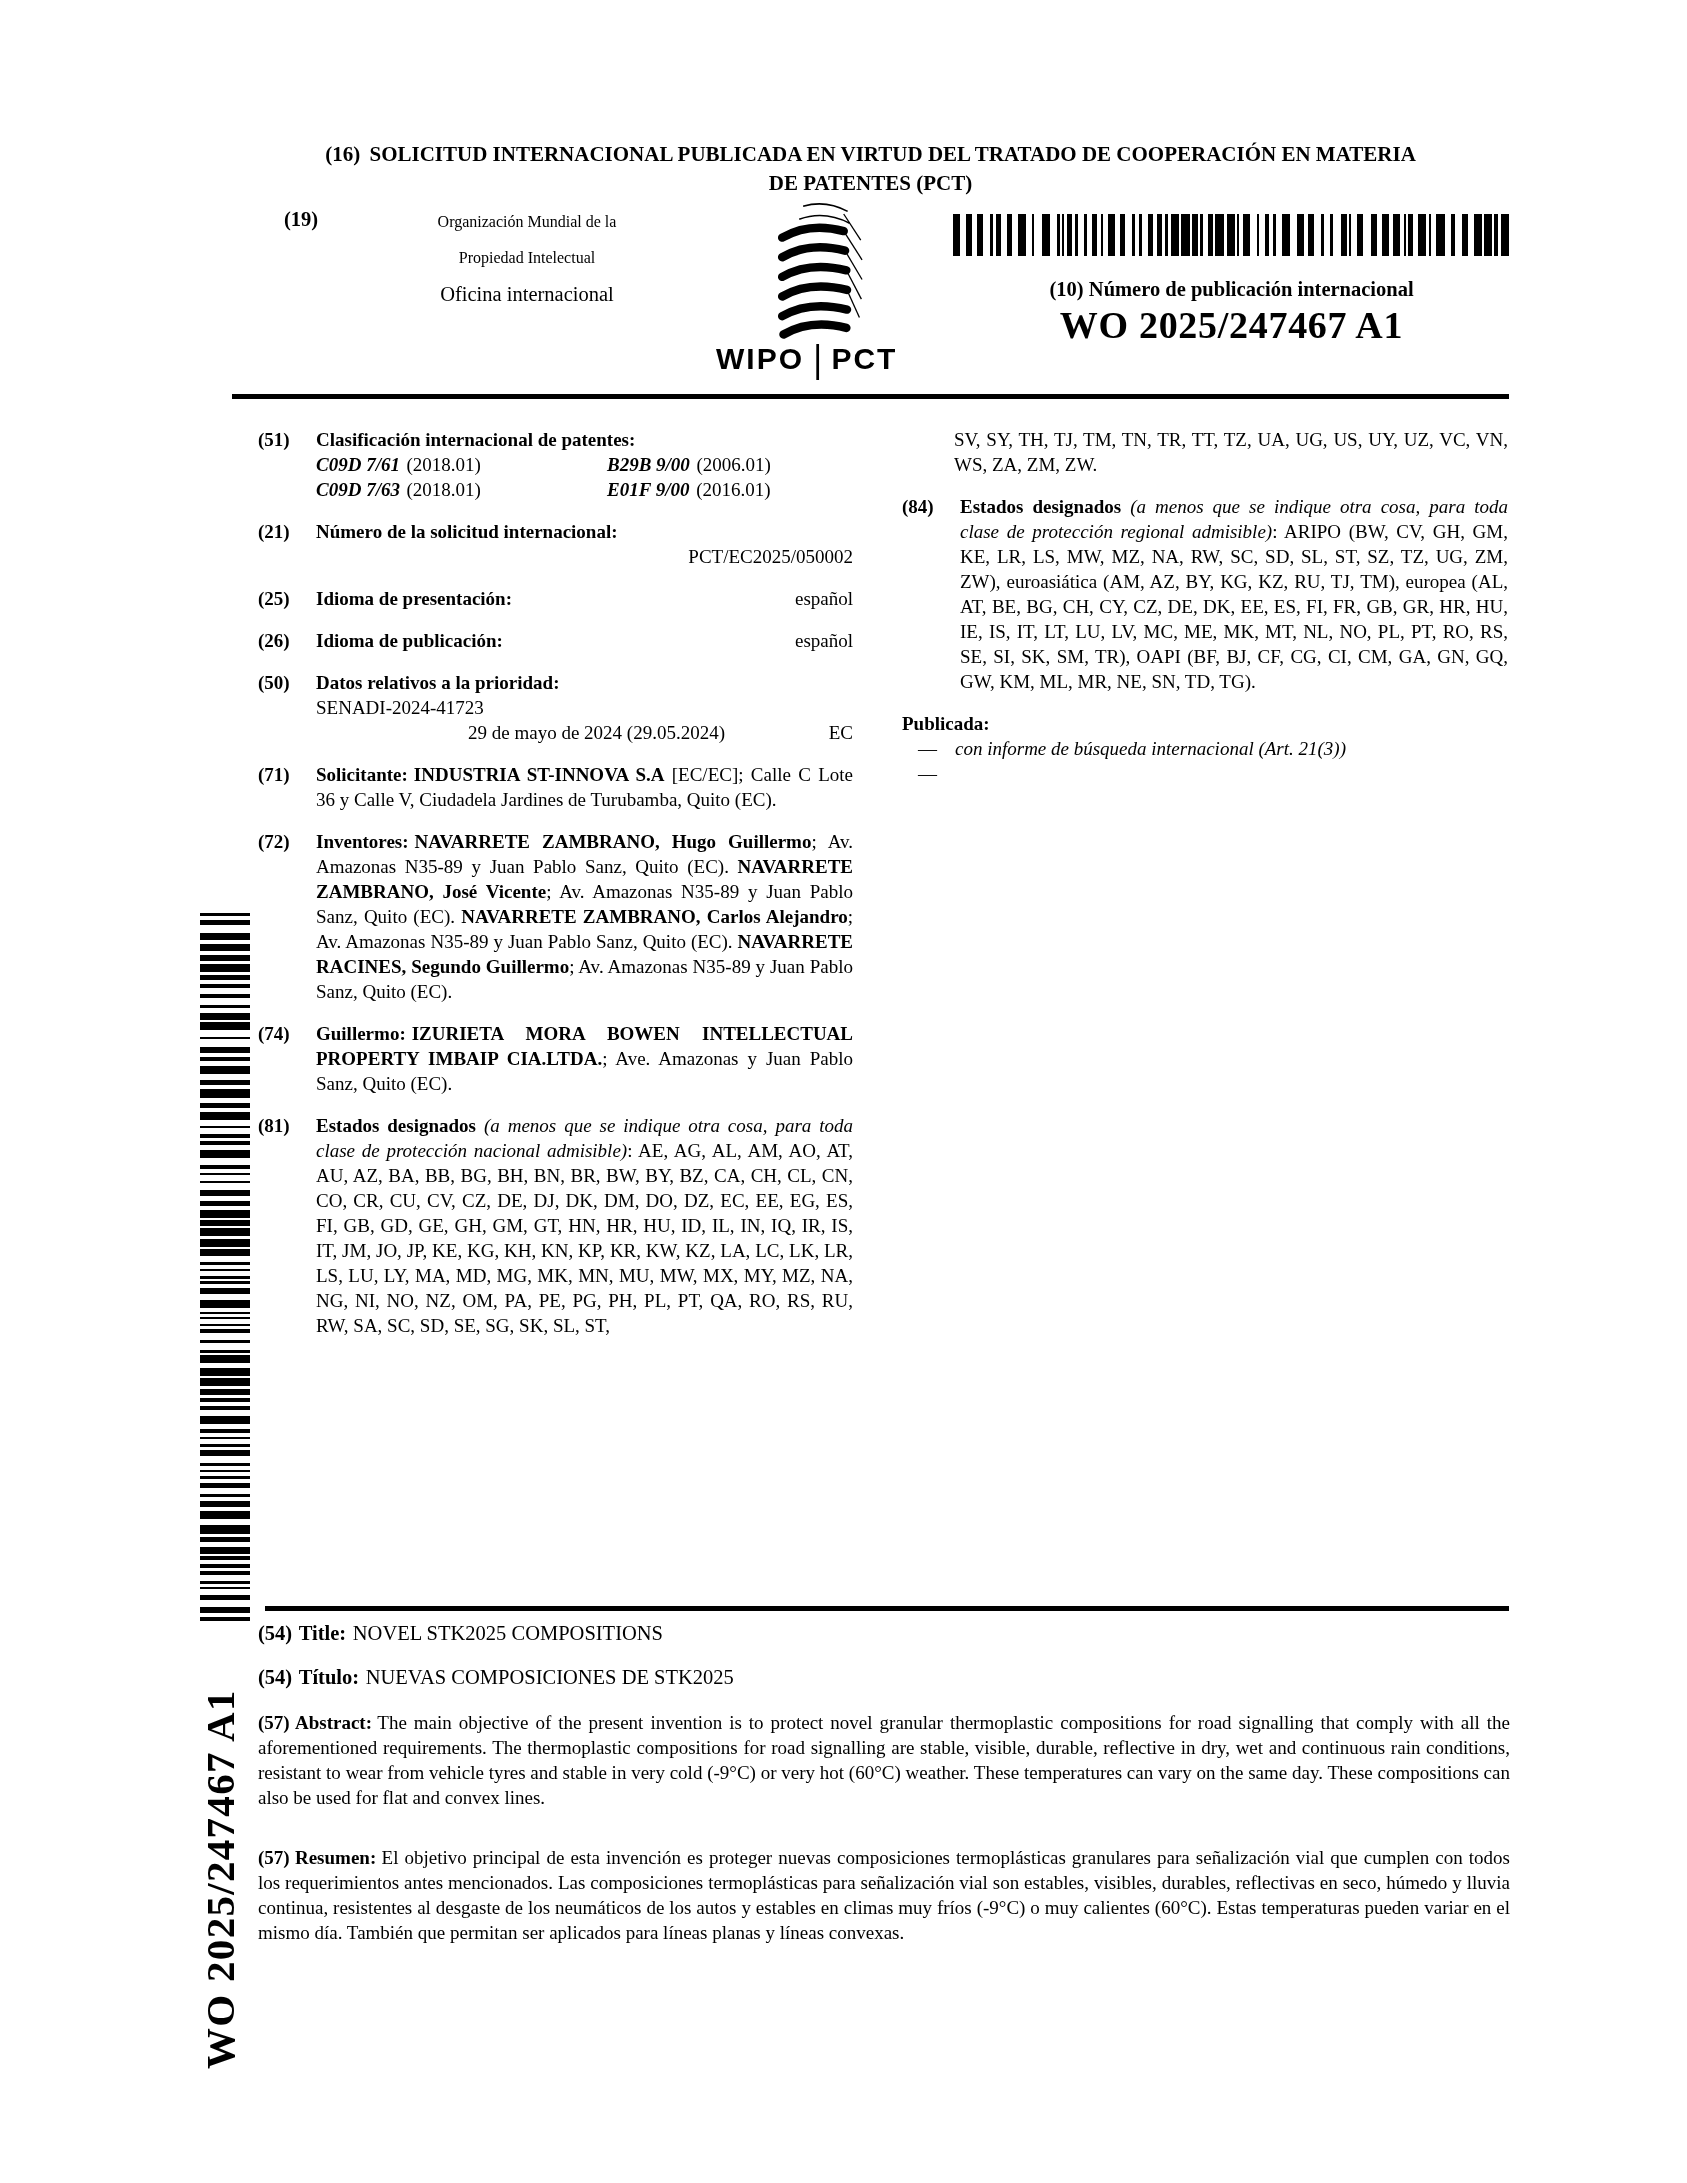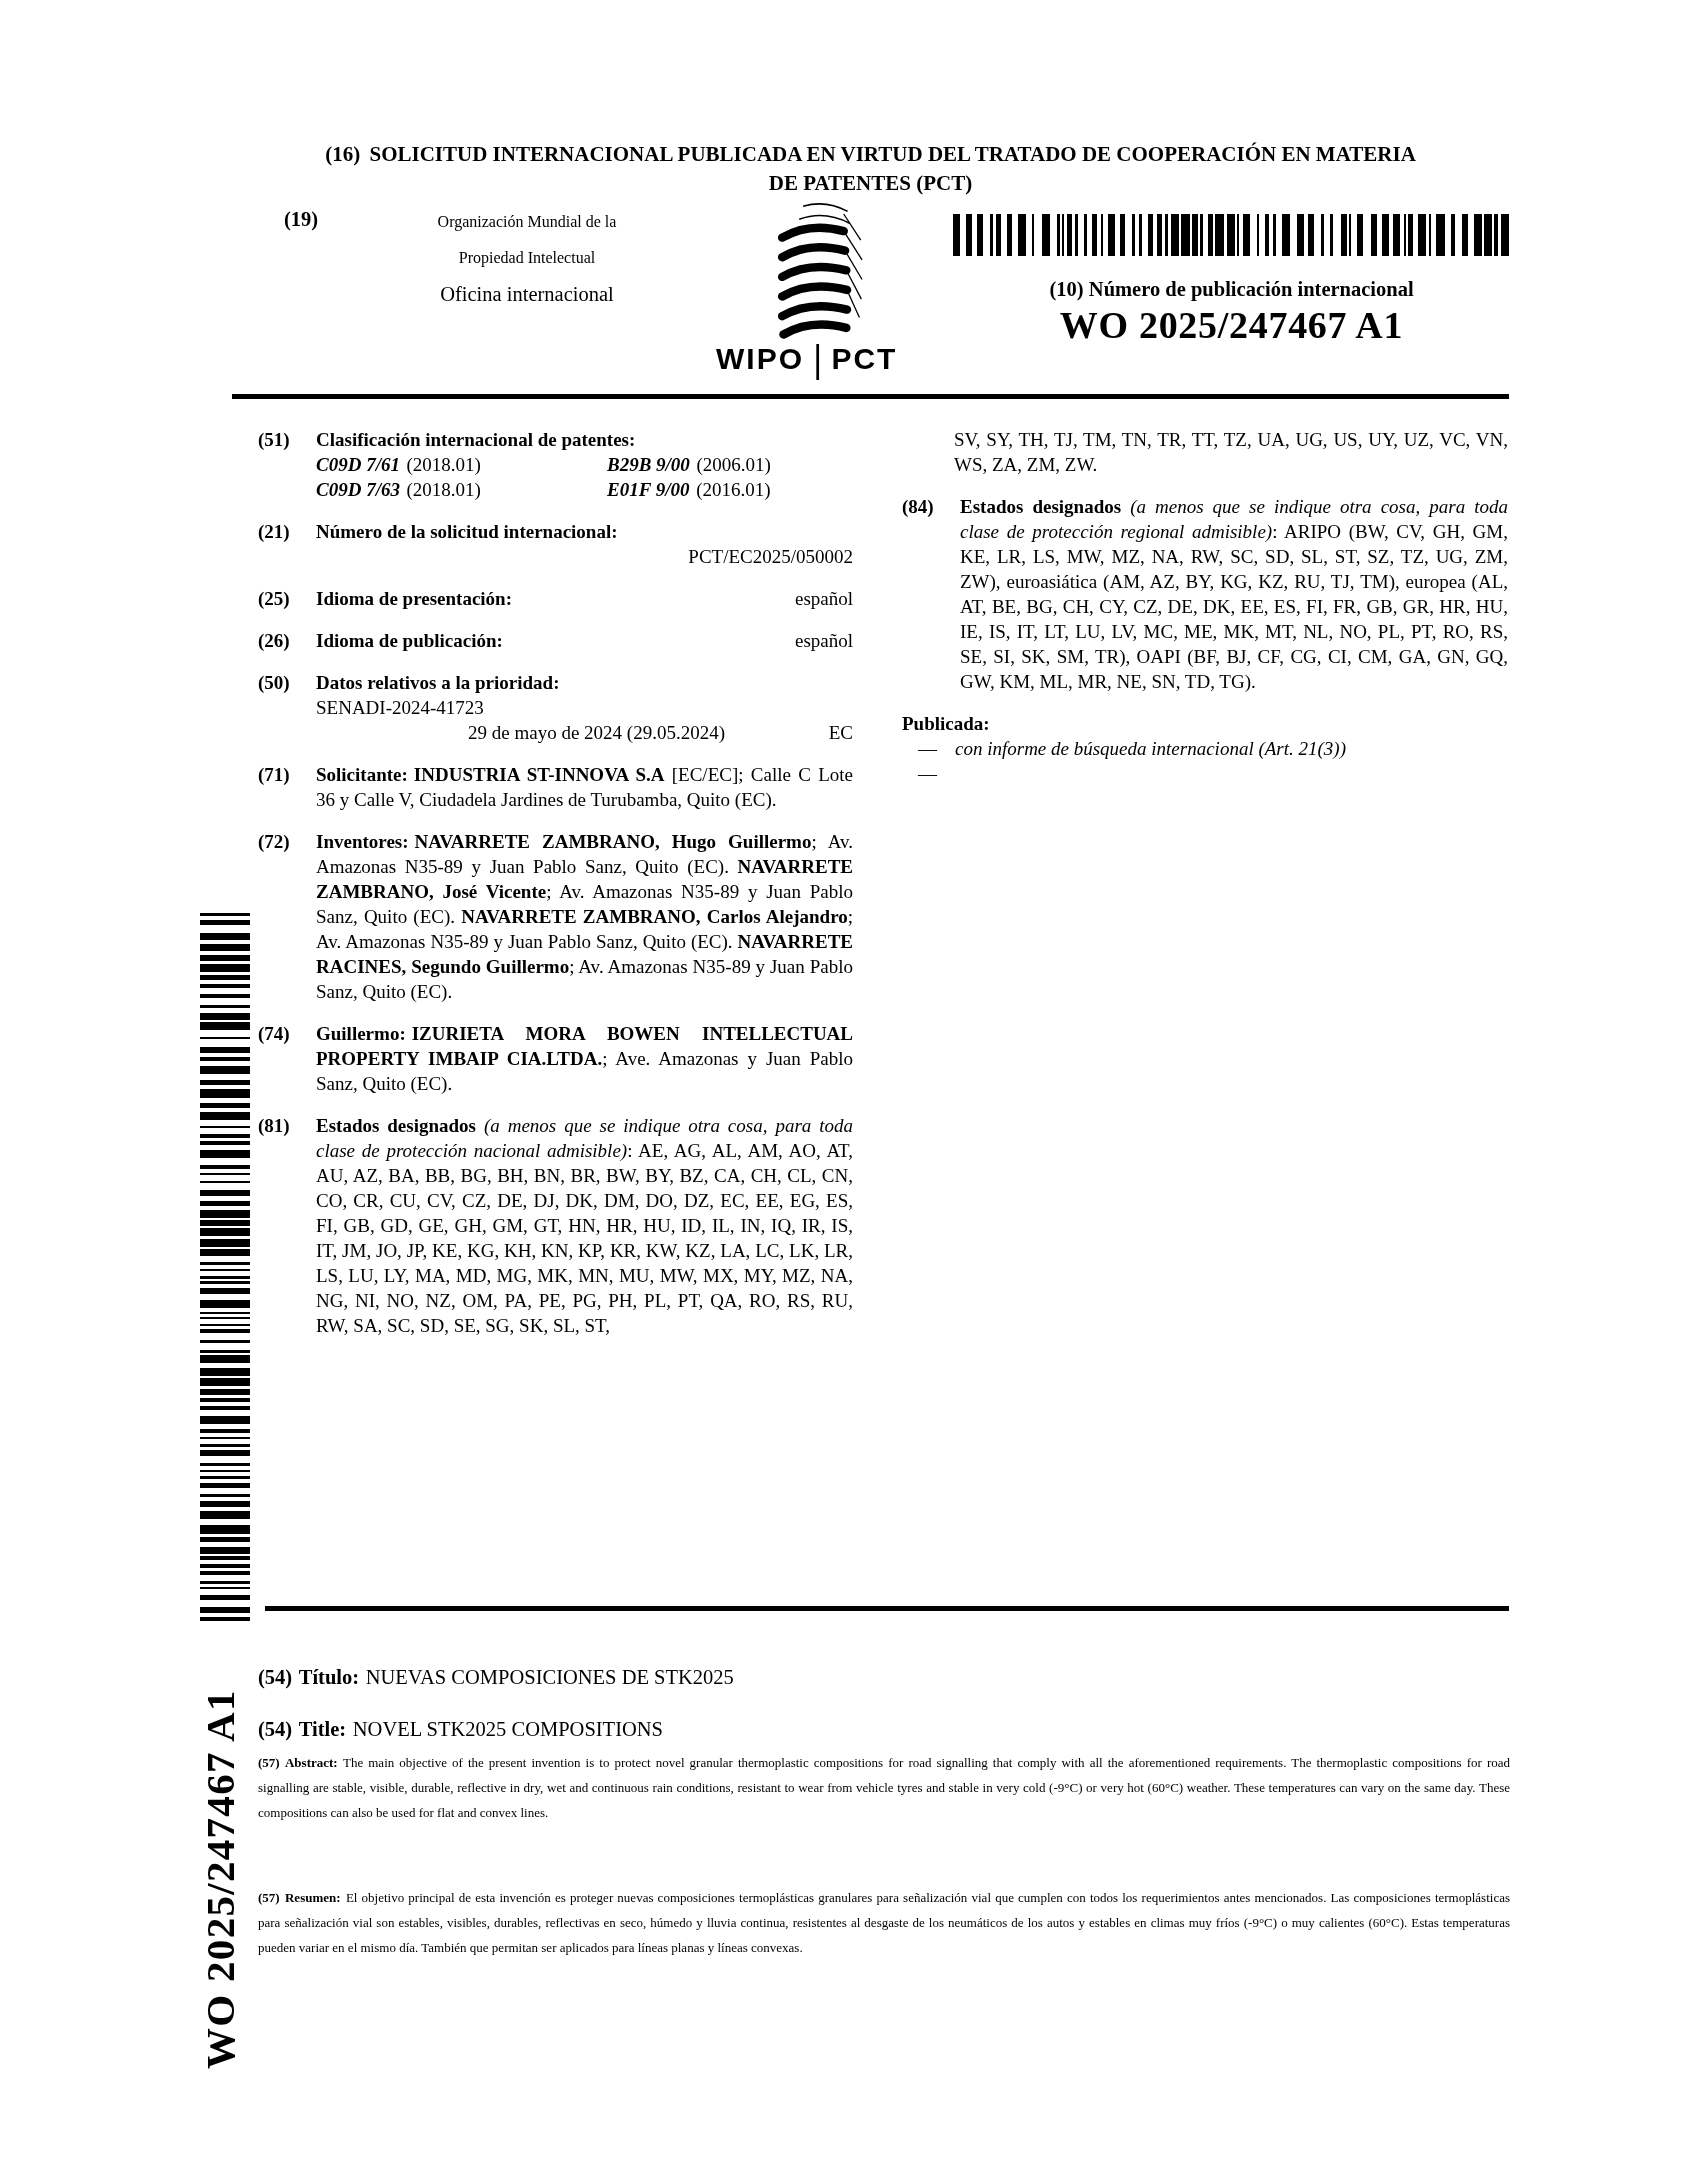--- a/index.html
+++ b/index.html
@@ -53,22 +53,22 @@
   .prio-row{display:flex;justify-content:space-between;padding-left:152px}
   .cont-list{position:relative;padding-left:52px;margin-bottom:17px;text-align:justify;}
   .pub-block{margin-top:2.6px}
   .pub-label{font-weight:bold}
   .pub-item{position:relative;padding-left:53px;text-align:justify;font-style:italic}
   .pub-item .dash{position:absolute;left:16px;top:0;font-style:normal}
   
   .title-row{position:absolute;left:258px;width:1250px;font-size:20.5px;}
   .title-row .num{font-weight:bold;margin-right:6.6px}
   .title-row .tl{font-weight:bold;margin-right:6.6px}
-  .abstract{position:absolute;left:258px;width:1252px;font-size:13px;line-height:25px;
-    text-align:justify;margin-top:40px;}
+  .abstract{position:absolute;left:258px;width:1252px;font-size:19px;line-height:25px;
+    text-align:justify;}
   .abstract .num{font-weight:bold;margin-right:5.3px}
   .abstract .tl{font-weight:bold;margin-right:5.3px}
   
   .barcode-side{position:absolute;left:200px;top:913px;width:50px;height:713px;
     display:flex;flex-direction:column;align-items:stretch;overflow:hidden}
   .barcode-side .bar{background:#000;flex:none}
   .side-pubnum{position:absolute;left:196px;top:2069px;transform:rotate(-90deg);
     transform-origin:0 0;white-space:nowrap;font-weight:bold;font-size:41px;
     letter-spacing:1.3px;}
 </style>
@@ -327,21 +327,21 @@
       </div>
       <div class="pub-item">
         <span class="dash">—</span>
       </div>
     </div>
 
   </div>
 
   <div class="rule2"></div>
 
-  <div class="title-row" style="top:1718px">
+  <div class="title-row" style="top:1622px">
     <span class="num">(54)</span><span class="tl">Title:</span><span>NOVEL STK2025 COMPOSITIONS</span>
   </div>
   <div class="title-row" style="top:1666px">
     <span class="num">(54)</span><span class="tl">Título:</span><span>NUEVAS COMPOSICIONES DE STK2025</span>
   </div>
 
   <div class="abstract" style="top:1710px">
     <span class="num">(57)</span><span class="tl">Abstract:</span><span>The main objective of the present invention is to protect novel granular thermoplastic compositions for road signalling that comply with all the aforementioned requirements. The thermoplastic compositions for road signalling are stable, visible, durable, reflective in dry, wet and continuous rain conditions, resistant to wear from vehicle tyres and stable in very cold (-9°C) or very hot (60°C) weather. These temperatures can vary on the same day. These compositions can also be used for flat and convex lines.</span>
   </div>
   <div class="abstract" style="top:1845px">

